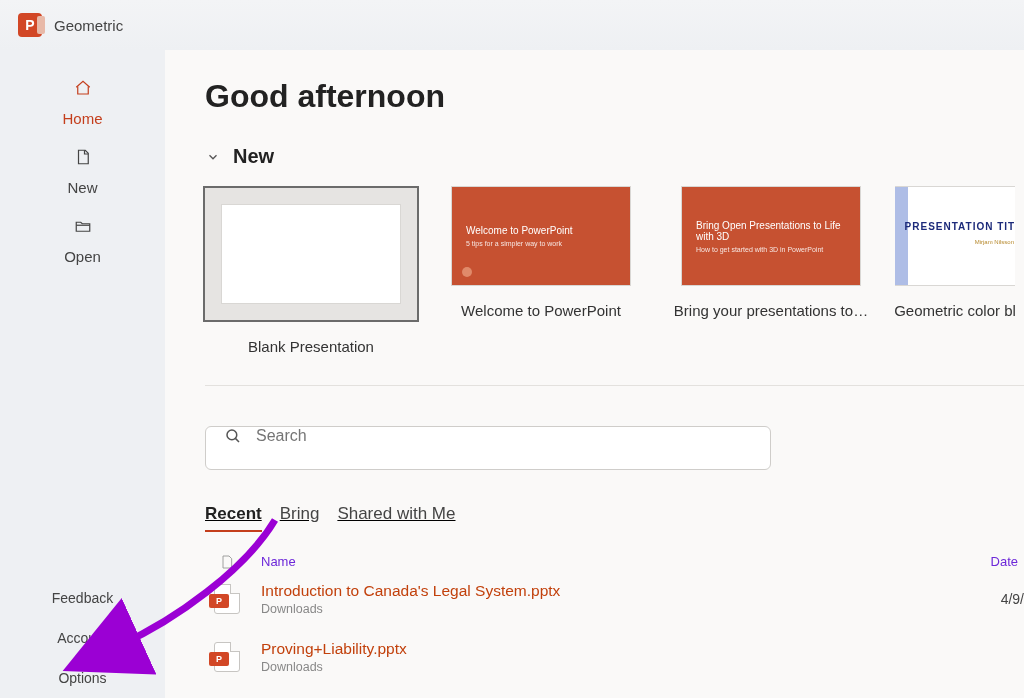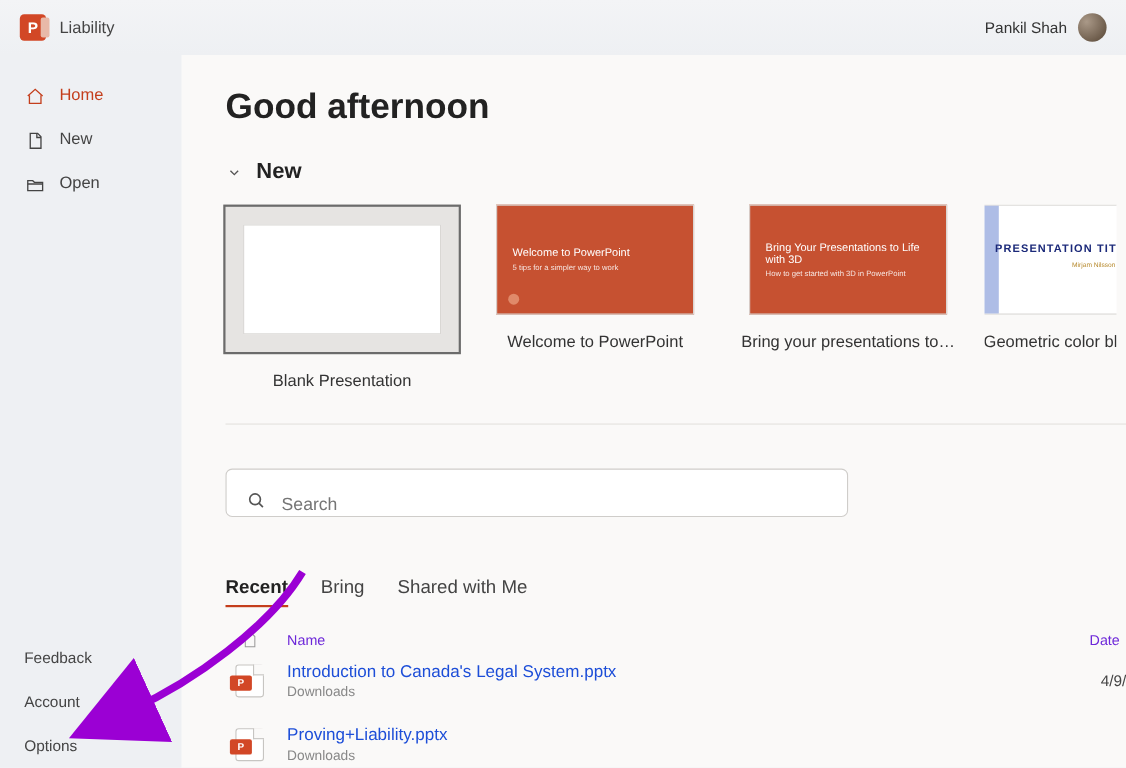--- a/index.html
+++ b/index.html
@@ -34,25 +34,26 @@
   
   .app { display: flex; height: calc(698px - 50px); }
   .sidebar {
     width: 165px;
     background: #eef0f3;
     padding-top: 18px;
     display: flex;
     flex-direction: column;
   }
   .nav-item {
-    display: flex; align-items: flex-start; gap: 12px;
+    display: flex; align-items: center; gap: 12px;
     padding: 10px 22px;
     font-size: 15px;
     color: #444;
     cursor: pointer;
+    flex-direction: column;
   }
   .nav-item.active { color: #c43e1c; }
   .nav-item .icn { width: 20px; height: 20px; display: inline-flex; align-items: center; justify-content: center; }
   .nav-item .icn svg { width: 18px; height: 18px; stroke: currentColor; fill: none; stroke-width: 1.6; }
   .sidebar-spacer { flex: 1; }
   .sidebar-bottom .nav-item { padding: 12px 22px; font-size: 14px; }
 
   .main {
     flex: 1;
     background: #faf9f8;
@@ -88,62 +89,58 @@
   .template-label{ margin-top:16px; font-size:15px; color:#333; text-align:center; white-space:nowrap; overflow:hidden; text-overflow:ellipsis; max-width:200px;}
   .template.selected .template-label{margin-top:16px;}
   .template.cut { width: 120px; overflow:hidden;}
   .template.cut .thumb{width:180px;}
 
   .search-row{ margin-top:40px; }
   .searchbox{
     width: 566px; height:44px;
     border:1px solid #cfcdca; border-radius:6px;
     background:#fff;
-    display:flex; align-items:flex-end; gap:14px;
+    display:flex; align-items:flex-start; gap:14px;
     padding:0 18px;
   }
   .searchbox input{ border:none; outline:none; font-size:16px; flex:1; background:transparent;}
   .searchbox .sicn svg{width:18px;height:18px;stroke:#555;stroke-width:2;fill:none;}
 
-  .tabs{ display:flex; gap:30px; margin-top:54px; font-size:17px;}
+  .tabs{ display:flex; gap:18px; margin-top:34px; font-size:17px;text-decoration:underline;}
   .tab{ color:#444; cursor:pointer; padding-bottom:6px; }
   .tab.active{ color:#222; font-weight:700; border-bottom:2px solid #c43e1c;}
   
   .filelist-head{ display:flex; margin-top:22px; font-size:13px; color:#6d28d9;}
   .filelist-head .col-file{width:44px; display:flex; justify-content:center;}
   .filelist-head .col-file svg{width:16px;height:16px;stroke:#999;fill:none;stroke-width:1.4;}
   .filelist-head .col-name{flex:1; padding-left:12px;}
   .filelist-head .col-date{width:60px; text-align:right; padding-right:6px;}
 
   .file-row{ display:flex; align-items:center; padding:12px 0; cursor:pointer;}
   .file-row .fico{width:44px; display:flex; justify-content:center;}
   .fileicon{ width:26px; height:30px; border:1.5px solid #c7c5c2; border-radius:3px; position:relative; background:#fff;}
   .fileicon::before{content:""; position:absolute; right:-1px; top:-1px; width:9px; height:9px; background:#faf9f8; border-left:1.5px solid #c7c5c2; border-bottom:1.5px solid #c7c5c2;}
   .fileicon .badge{ position:absolute; left:-6px; top:9px; width:20px; height:14px; background:#d24726; border-radius:2px; color:#fff; font-size:9px; font-weight:700; display:flex; align-items:center; justify-content:center;}
   .file-row .meta{flex:1; padding-left:12px;}
-  .file-row .fname{font-size:15.5px; color:#1d4ed8;}
+  .file-row .fname{font-size:15.5px; color:#c2410c;}
   .file-row .floc{font-size:12.5px; color:#888; margin-top:2px;}
   .file-row .fdate{width:60px; text-align:right; font-size:14px; color:#444;}
 
   
   .arrow{position:absolute; left:105px; top:580px; pointer-events:none;}
   .arrow svg{width:200px; height:120px; overflow:visible;}
 </style>
 </head>
 <body>
 
 <div class="titlebar">
   <div class="app-icon">
       <span>P</span>
     </div>
-  <div class="app-title">Liability</div>
-  <div class="user-area">
-    <span>Pankil Shah</span>
-    <div class="avatar"></div>
-  </div>
+  <div class="app-title">Geometric</div>
 </div>
 
 <div class="app">
 
   <div class="sidebar">
     <div class="nav-item active">
       <span class="icn">
         <svg viewBox="0 0 24 24">
             <path d="M3 11 12 3l9 8"></path>
             <path d="M5 10v10h14V10"></path>
@@ -208,21 +205,21 @@
         <div class="template">
           <div class="thumb orange">
             <div class="tline1">Welcome to PowerPoint</div>
             <div class="tline2">5 tips for a simpler way to work</div>
             <div class="corner"></div>
           </div>
           <div class="template-label">Welcome to PowerPoint</div>
         </div>
         <div class="template">
           <div class="thumb orange">
-            <div class="tline1">Bring Your Presentations to Life with 3D</div>
+            <div class="tline1">Bring Open Presentations to Life with 3D</div>
             <div class="tline2">How to get started with 3D in PowerPoint</div>
           </div>
           <div class="template-label">Bring your presentations to…</div>
         </div>
         <div class="template cut">
           <div class="thumb geo">
             <div class="lefthalf"></div>
             <div class="ptitle">PRESENTATION TITLE</div>
             <div class="psub">Mirjam Nilsson</div>
           </div>

